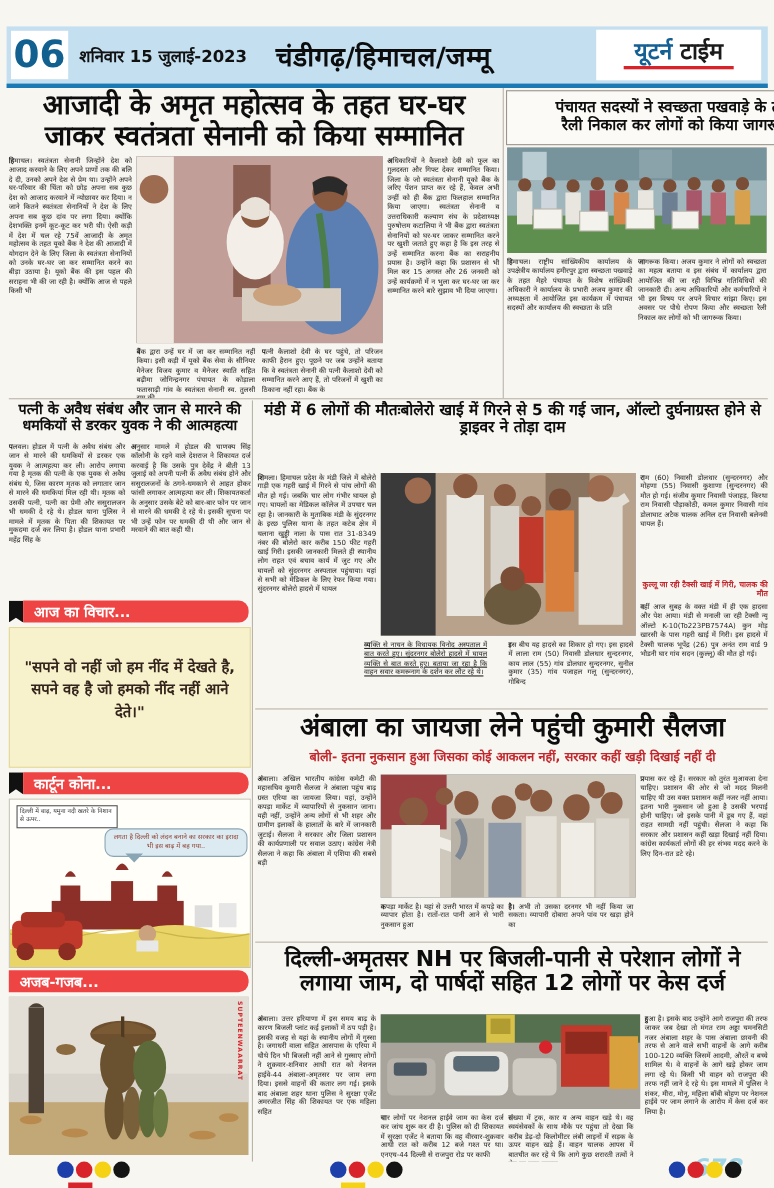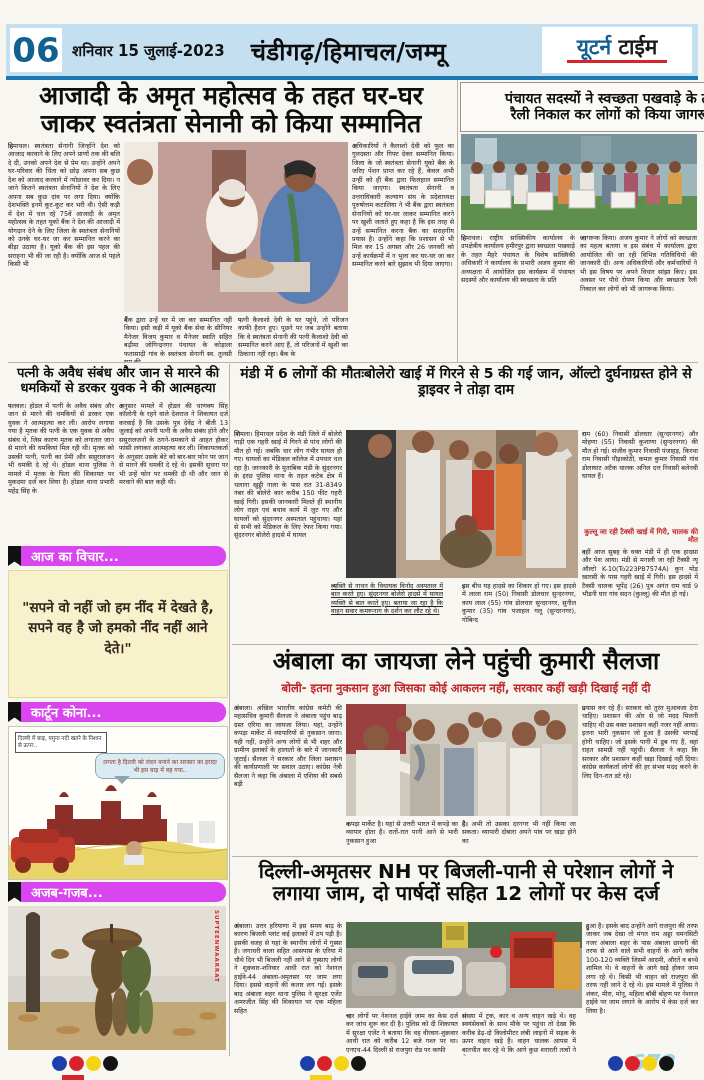--- a/index.html
+++ b/index.html
@@ -20,21 +20,21 @@
   .logotag{margin-top:2px;width:100px;height:3px;background:#d8232a;}
   
   .headline{position:absolute;font-weight:bold;color:#0d0d0d;text-align:center;line-height:1.12;}
   .red-sub{position:absolute;color:#c2272d;font-weight:bold;text-align:center;line-height:1.2;}
   
   .col{position:absolute;font-size:6.4px;line-height:1.32;text-align:justify;color:#242424;overflow:hidden;}
   .col::first-letter{font-weight:bold;}
   
   .railtitle{position:absolute;height:20px;display:flex;align-items:stretch;}
   .notch{width:13px;background:#111;clip-path:polygon(0 0,100% 0,100% 100%,50% 78%,0 100%);}
-  .railbar{flex:1;background:#d946ef;color:#fff;font-weight:bold;font-size:13px;
+  .railbar{flex:1;background:#ef4444;color:#fff;font-weight:bold;font-size:13px;
            display:flex;align-items:center;padding-left:10px;border-radius:0 9px 9px 0;}
   .quotebox{position:absolute;background:#f8f2cc;border:1px solid #e3d89a;}
   .quotetext{padding:26px 12px;font-size:13.5px;font-weight:bold;color:#33241c;text-align:center;line-height:1.5;}
   .photo{position:absolute;overflow:hidden;background:#999;}
   .divider-v{position:absolute;width:1px;background:#b9b4aa;}
   .divider-h{position:absolute;height:1px;background:#b9b4aa;}
   .hl-box{border:1px solid #9a958c;background:#fbfaf6;display:flex;align-items:center;justify-content:center;}
   
   .cartoonbox{position:absolute;background:#fffef9;border:1px solid #c9c4b8;}
   .cart-cap{position:absolute;left:6px;top:5px;width:86px;border:1px solid #555;padding:2px;
@@ -174,21 +174,21 @@
         <circle cx="52" cy="138" r="8" fill="#8b2c22"></circle>
       <circle cx="125" cy="122" r="8" fill="#caa27e"></circle>
       <rect x="115" y="128" width="20" height="10" fill="#e8e8e8"></rect>
       <rect x="168" y="96" width="16" height="20" fill="#dddddd"></rect>
       <rect x="190" y="94" width="16" height="22" fill="#e6e6e6"></rect>
     </svg>
     <div class="cart-cap">दिल्ली में बाढ़, यमुना नदी खतरे के निशान से ऊपर..</div>
     <div class="bubble">लगता है दिल्ली को लंदन बनाने का सरकार का इरादा भी इस बाढ़ में बह गया..</div>
   </div>
 
-  <div class="railtitle" style="left:8px;top:882px;width:218px;">
+  <div class="railtitle" style="left:8px;top:882px;width:218px;flex-direction:column;">
     <div class="notch"></div>
     <div class="railbar">अजब-गजब...</div>
   </div>
   <div class="photo" style="left:8px;top:906px;width:218px;height:144px;background:#cfcac2;">
     <svg width="218" height="144" xmlns="http://www.w3.org/2000/svg">
       <rect width="218" height="144" fill="#d9d4cb"></rect>
       <rect y="0" width="218" height="70" fill="#e3dfd7"></rect>
       <rect y="96" width="218" height="48" fill="#c2a777"></rect>
       <g fill="#b98a4e">
           <ellipse cx="20" cy="112" rx="10" ry="4"></ellipse>

